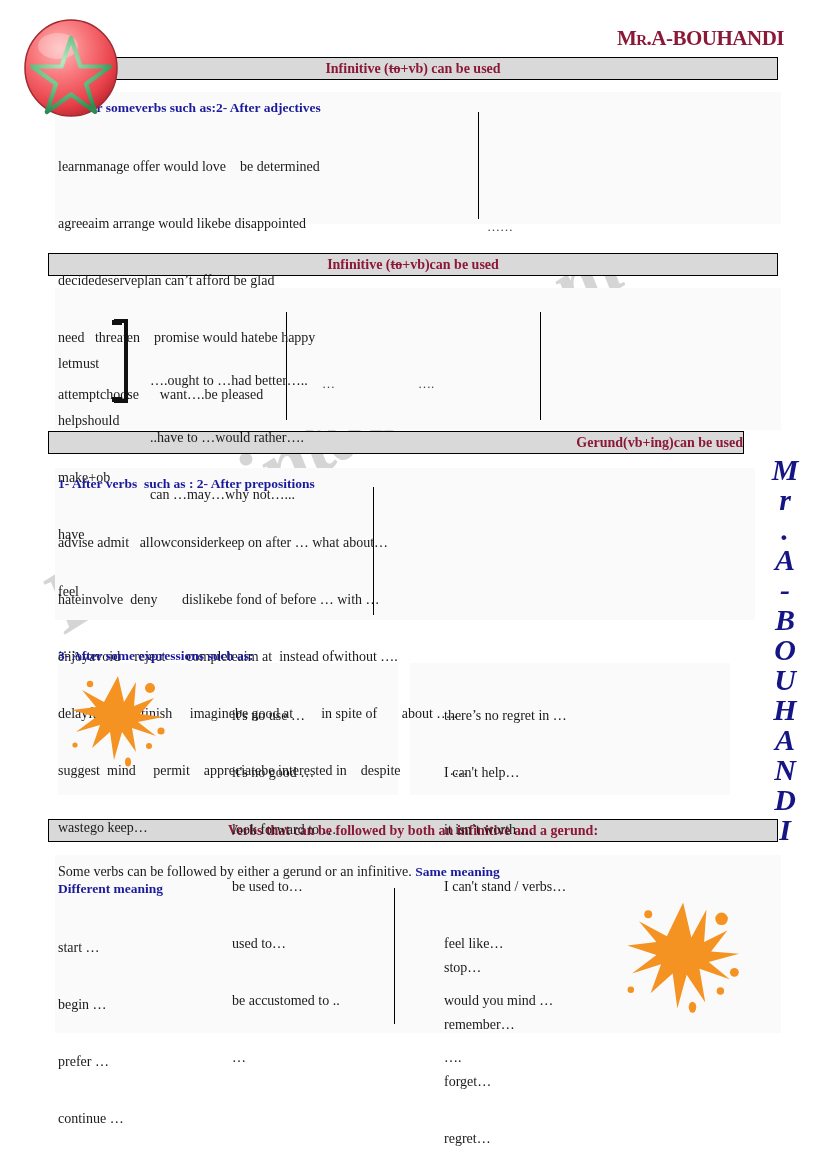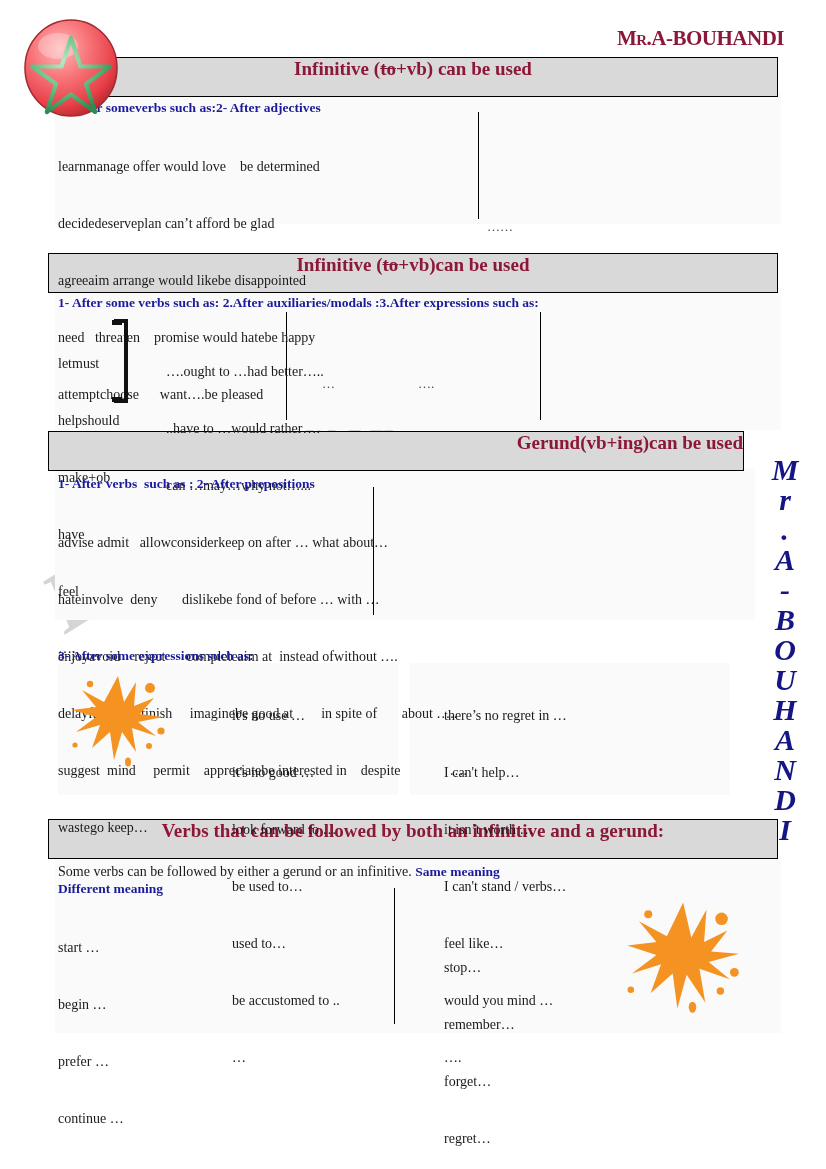--- a/index.html
+++ b/index.html
@@ -69,25 +69,25 @@
   }
 
   
   .banner {
     position: absolute;
     box-sizing: border-box;
     background: #d9d9d9;
     border: 1px solid #000000;
     text-align: center;
     font-family: "Liberation Serif", serif;
-    font-size: 19px;
+    font-size: 14px;
     font-weight: bold;
     color: #8c1838;
     line-height: 21px;
-    height: 40px;
+    height: 23px;
     z-index: 20;
   }
   .banner .strike { text-decoration: line-through; }
 
   
   .block {
     position: absolute;
     background: #fafafa;
     z-index: 10;
   }
@@ -185,56 +185,55 @@
   <div class="banner" style="left:48px; top:57px; width:730px;">
     <span>Infinitive (</span><span class="strike">to</span><span>+vb) can be used</span>
   </div>
 
   <div class="block" style="left:55px; top:92px; width:726px; height:132px;"></div>
 
   <div class="heads" style="left:58px; top:100px;">1- After someverbs such as:2- After adjectives</div>
 
   <div class="body-text" style="left:58px; top:119px;">
     <div>learnmanage offer would love    be determined</div>
+    <div>agreeaim arrange would likebe disappointed</div>
     <div>decidedeserveplan can’t afford be glad</div>
-    <div>agreeaim arrange would likebe disappointed</div>
     <div>need   threaten    promise would hatebe happy</div>
     <div>attemptchoose      want….be pleased</div>
   </div>
 
   <div class="vline" style="left:478px; top:112px; height:107px;"></div>
 
   <div class="dots" style="left:487px; top:219px;">……</div>
 
   <div class="banner" style="left:48px; top:253px; width:730px;">
     <span>Infinitive (</span><span class="strike">to</span><span>+vb)can be used</span>
   </div>
 
   <div class="block" style="left:55px; top:288px; width:726px; height:142px;"></div>
 
-  <div class="heads" style="left:58px; top:295px;">1- After some verbs such as: 2.After auxiliaries/modals :3.After expressions such as:</div>
 
   <div class="body-text" style="left:58px; top:316px;">
     <div>letmust</div>
     <div>helpshould</div>
     <div>make+ob</div>
     <div>have</div>
     <div>feel</div>
     <div>….</div>
   </div>
 
   <div class="bracket" style="left:110px; top:316px;">
     <svg width="22" height="90" viewBox="0 0 22 90">
       <path d="M4 5 L16 5 L16 85 L4 85" fill="none" stroke="#111111" stroke-width="4"></path>
       <path d="M2 4 L12 4 L12 9 L2 9 Z" fill="#111111"></path>
       <path d="M2 81 L12 81 L12 86 L2 86 Z" fill="#111111"></path>
     </svg>
   </div>
 
-  <div class="body-text" style="left:150px; top:324px;margin-left:16px;">
+  <div class="body-text" style="left:150px; top:333px;">
     <div>….ought to …had better…..</div>
     <div>..have to …would rather….</div>
     <div>can …may…why not…...</div>
   </div>
 
   <div class="vline" style="left:286px; top:312px; height:108px;"></div>
   <div class="vline" style="left:540px; top:312px; height:108px;"></div>
 
   <div class="dots" style="left:322px; top:376px;">…</div>
   <div class="dots" style="left:418px; top:376px;">….</div>

